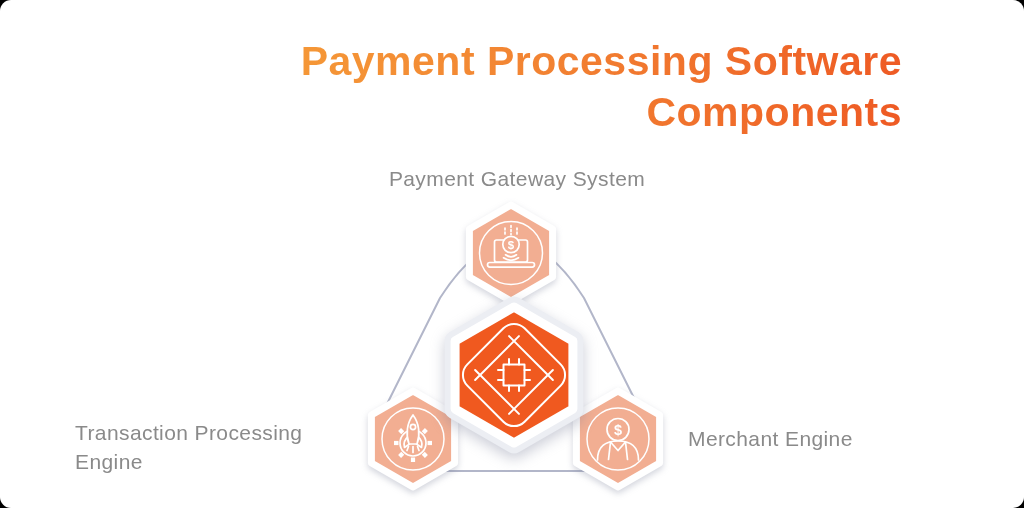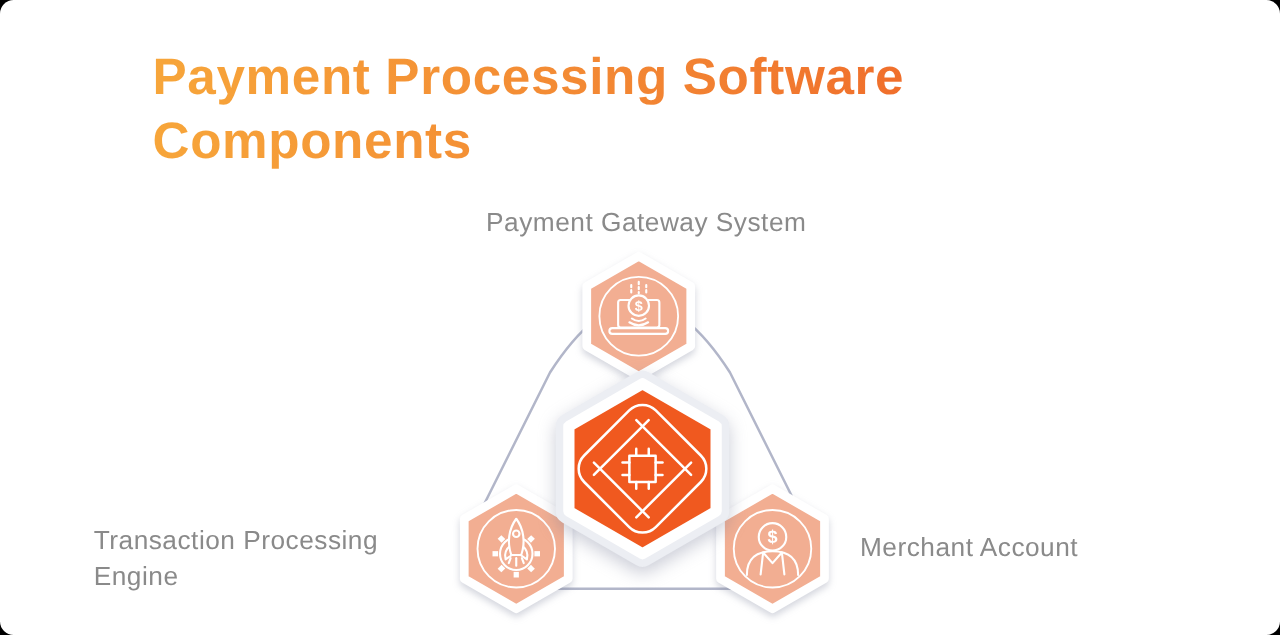--- a/index.html
+++ b/index.html
@@ -7,21 +7,21 @@
     background:#000;
     font-family:"Liberation Sans", sans-serif;
     width:1024px;height:508px;overflow:hidden;
   }
   .stage{
     position:relative;width:1024px;height:508px;
     background:#FFFFFF;border-radius:11px;overflow:hidden;
   }
   .title{
     margin:0 auto;padding-top:36px;width:780px;
-    text-align:left;
+    text-align:right;
     font-size:41px;font-weight:700;line-height:1.24;
     letter-spacing:.5px;
     background:linear-gradient(93deg,#F7A63A 0%,#F28232 55%,#EE5A24 100%);
     -webkit-background-clip:text;background-clip:text;
     color:transparent;-webkit-text-fill-color:transparent;
   }
   .node-label{
     position:absolute;color:#8A8A8A;font-size:21px;
     letter-spacing:.4px;line-height:29px;
   }
@@ -34,21 +34,21 @@
 </style>
 </head>
 <body>
 
 <div class="stage">
 
   <h1 class="title">Payment Processing Software Components</h1>
 
   <div class="node-label label-gateway">Payment Gateway System</div>
   <div class="node-label label-engine">Transaction Processing Engine</div>
-  <div class="node-label label-merchant">Merchant Account</div>
+  <div class="node-label label-merchant">Merchant Engine</div>
 
   <svg class="diagram" width="1024" height="508" viewBox="0 0 1024 508">
 
     <path d="M 440 298 L 388 402 Q 352 471 424 471 L 600 471 Q 672 471 636 402 L 584 298 Q 512 186 440 298 Z" fill="none" stroke="#B2B6C9" stroke-width="2" stroke-linecap="round"></path>
 
     <g transform="translate(511,253)" class="hex-soft">
       <polygon points="0,-48 41.6,-24 41.6,24 0,48 -41.6,24 -41.6,-24" fill="#F2AE92" stroke="#FFFFFF" stroke-width="7" stroke-linejoin="round"></polygon>
       <g stroke="#FFFFFF" fill="none" stroke-width="1.7" stroke-linecap="round" stroke-linejoin="round">
         <circle cx="0" cy="0" r="31.5" stroke-width="1.5"></circle>
         <line x1="-6" y1="-25" x2="-6" y2="-18.5" stroke-dasharray="1.8 2.3"></line>

